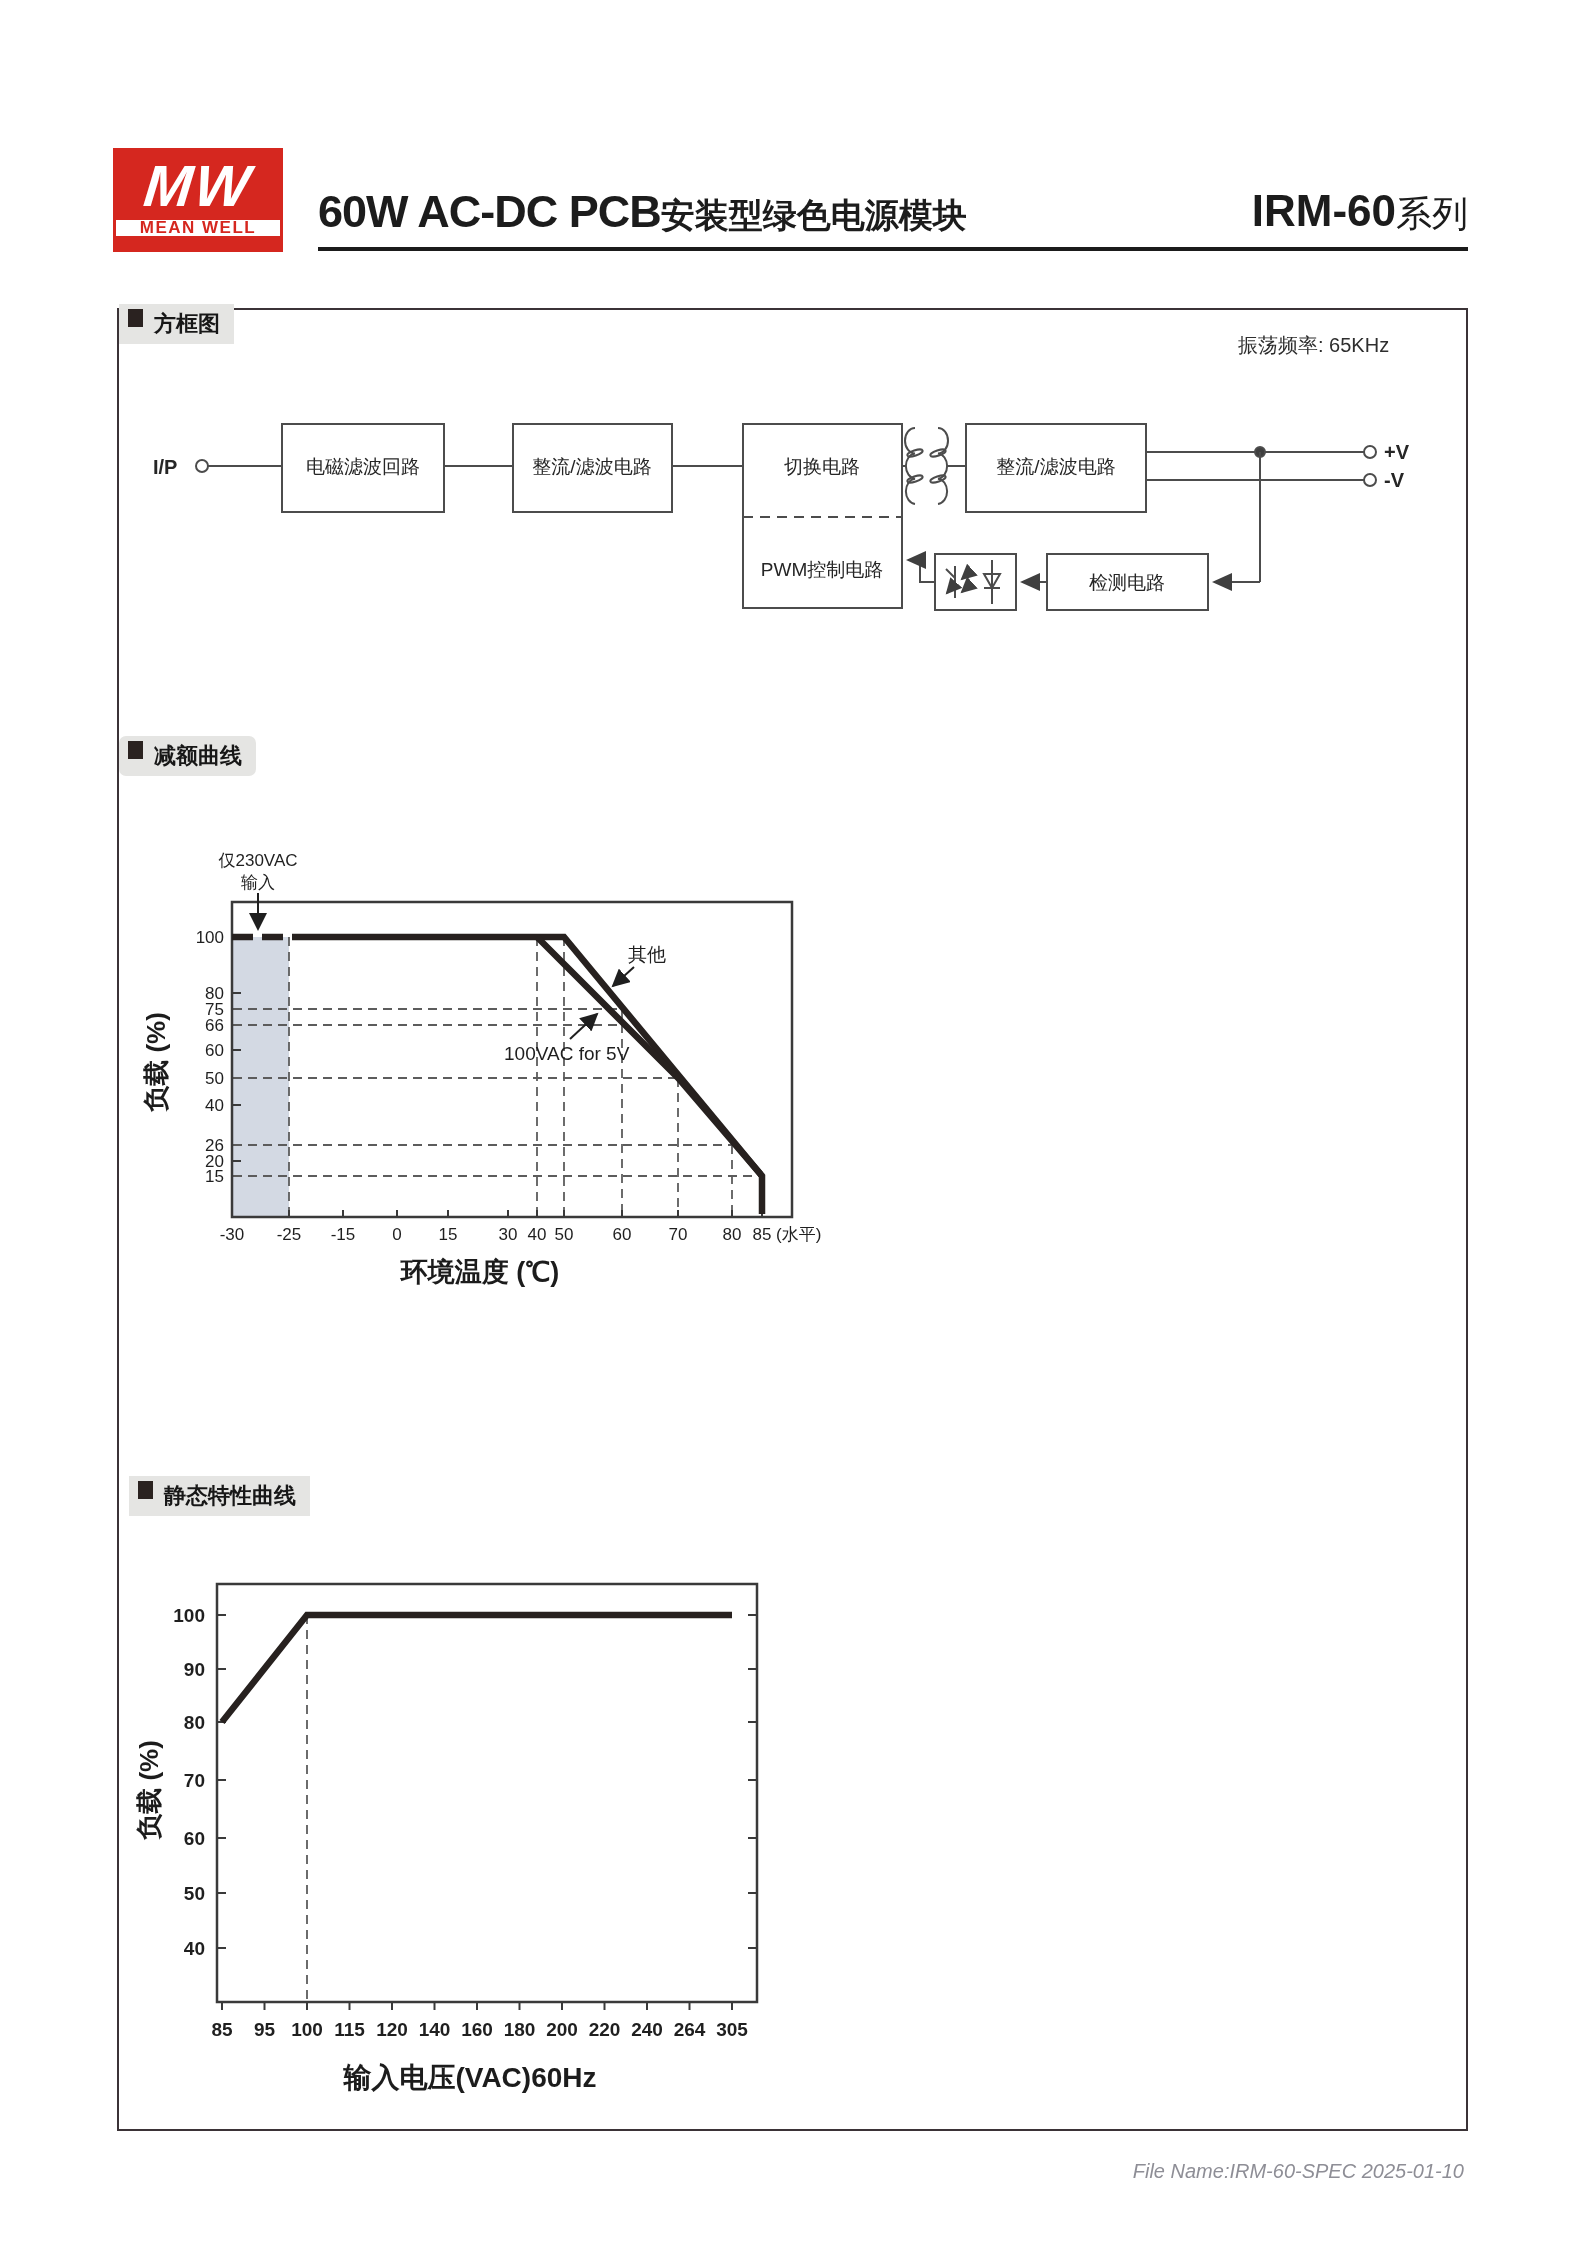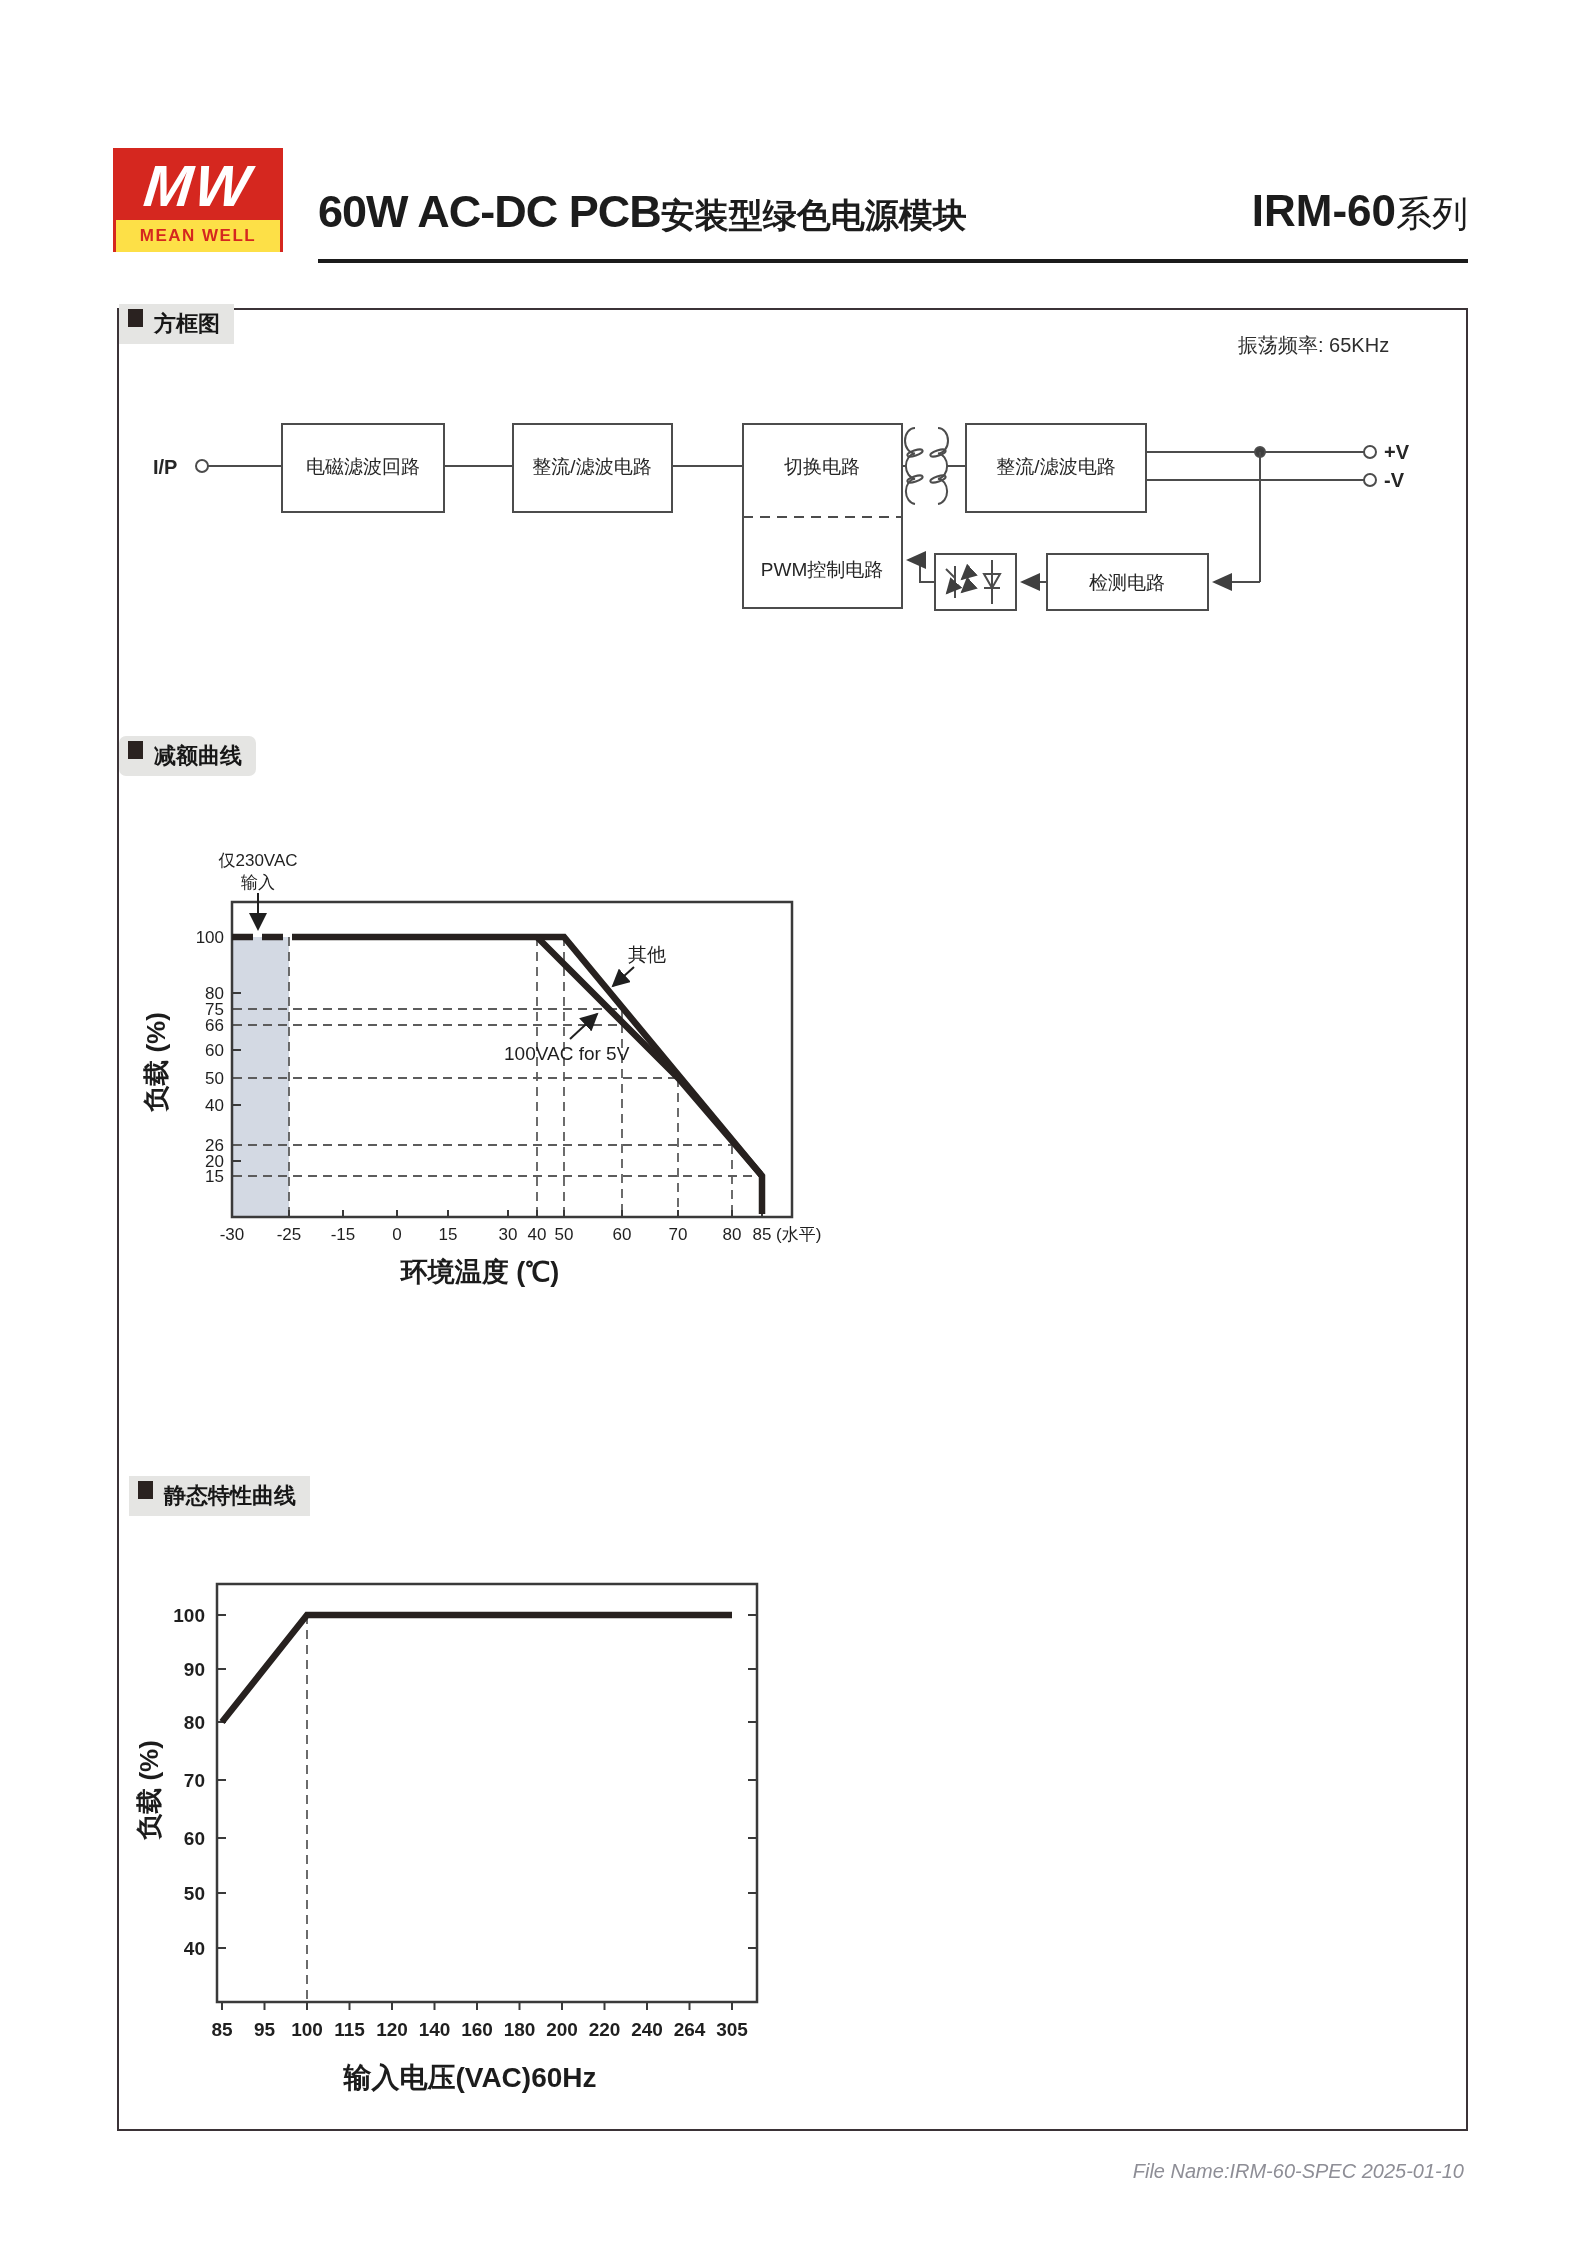--- a/index.html
+++ b/index.html
@@ -6,26 +6,26 @@
   #page{position:relative;width:1587px;height:2245px;background:#fff;
         font-family:"Liberation Sans",sans-serif;color:#1c1c1c;overflow:hidden;}
   .abs{position:absolute;}
 
   
   .logo{left:113px;top:148px;width:170px;height:104px;border:3px solid #d5271f;
         box-sizing:border-box;background:#d5271f;}
   .logo-mw{height:69px;display:flex;align-items:center;justify-content:center;
         color:#fff;font-size:58px;font-weight:900;font-style:italic;letter-spacing:2px;
         transform:skewX(-6deg);}
-  .logo-brand{height:32px;background:#fde047;display:flex;align-items:center;justify-content:center;
+  .logo-brand{height:16px;background:#ffffff;display:flex;align-items:center;justify-content:center;
         color:#d5271f;font-weight:700;font-size:17px;letter-spacing:1.5px;}
 
   
   .title-row{left:318px;top:186px;width:1150px;border-bottom:4px solid #1b1b1b;
-        padding-bottom:20px;display:flex;align-items:flex-start;justify-content:space-between;gap:37px;}
+        padding-bottom:8px;display:flex;align-items:flex-start;justify-content:space-between;gap:37px;}
   .title-left{display:inline-flex;align-items:baseline;}
   .t-latin{font-size:45px;font-weight:700;letter-spacing:-1px;white-space:nowrap;}
   .t-cn{font-size:34px;font-weight:700;white-space:nowrap;}
   .title-right{display:inline-flex;align-items:baseline;}
   .t-series-latin{font-size:44px;font-weight:800;white-space:nowrap;}
   .t-series-cn{font-size:36px;font-weight:400;white-space:nowrap;}
 
   
   .frame{left:117px;top:308px;width:1351px;height:1823px;border:2px solid #3b3337;box-sizing:border-box;}
 

